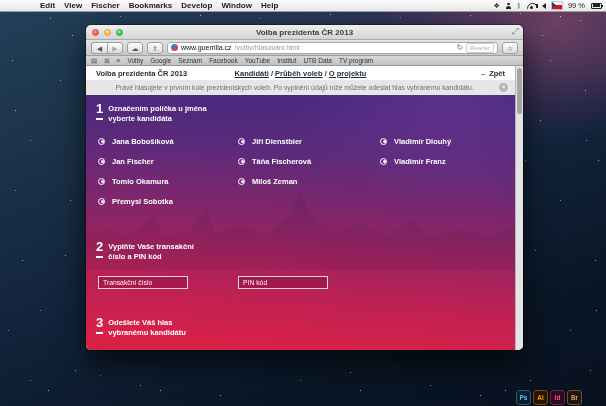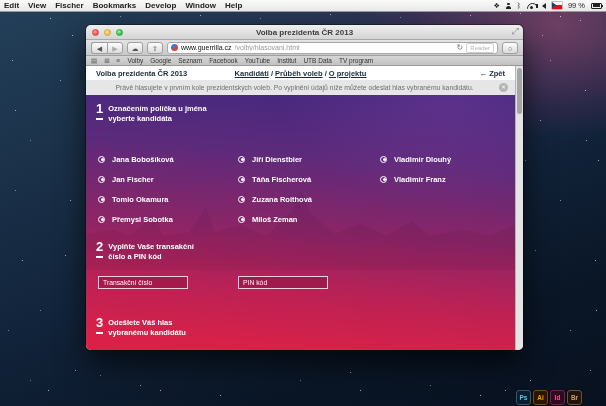--- a/index.html
+++ b/index.html
@@ -22,21 +22,21 @@
       100px 375px #8fa2b2, 200px 15px #cfd8e0, 260px 18px #9fb2c2, 330px 14px #cfd8e0, 400px 17px #93a6b6,
       470px 15px #cfd8e0, 520px 13px #b9c6d2, 560px 16px #e8eef3, 50px 18px #cfd8e0, 120px 16px #9fb2c2,
       580px 20px #cfd8e0, 30px 380px #93a6b6, 160px 390px #cfd8e0, 590px 370px #b9c6d2, 505px 390px #cfd8e0,
       15px 190px #9fb2c2, 65px 255px #cfd8e0, 586px 140px #b9c6d2, 15px 110px #cfd8e0, 72px 35px #e8eef3,
       542px 35px #cfd8e0, 525px 160px #9fb2c2, 596px 310px #cfd8e0, 152px 47px #ffffff, 350px 372px #cfd8e0; }
 
   
   .menubar { position:absolute; top:0; left:0; right:0; height:12px;
     background:linear-gradient(#fbfbfb,#e8e8e8); border-bottom:1px solid #9a9a9a;
     display:flex; align-items:center; font-size:8px; color:#1c1c1c; padding:0 4px; z-index:30; }
-  .menubar .menus { display:flex; gap:9px; font-weight:bold; }
+  .menubar .menus { display:flex; gap:9px; font-weight:bold;margin-left:36px; }
   .menubar .spacer { flex:1; }
   .menubar .status { display:flex; align-items:center; gap:6px; color:#222; }
   .mi { font-size:7px; line-height:1; color:#222; }
   .wifi { width:9px; height:6px; position:relative; overflow:hidden; }
   .wifi::before { content:""; position:absolute; left:0; top:0; width:9px; height:9px; border-radius:50%;
     border:1.5px solid #222; }
   .wifi::after { content:""; position:absolute; left:3px; top:3px; width:3px; height:3px; border-radius:50%; background:#222; }
   .speaker { width:0; height:0; border-top:3px solid transparent; border-bottom:3px solid transparent; border-right:4px solid #222; position:relative; }
   .speaker::before { content:""; position:absolute; left:-6px; top:-2px; width:2px; height:4px; background:#222; }
   .person { width:5px; height:6px; position:relative; }
@@ -109,21 +109,21 @@
   .skyline { position:absolute; left:0; right:0; top:85px; height:90px; background:rgba(10,0,20,.06);
     clip-path:polygon(0 60%,6% 55%,10% 62%,16% 40%,18% 62%,24% 58%,28% 30%,30% 58%,36% 50%,42% 62%,48% 35%,50% 10%,52% 35%,58% 60%,64% 48%,70% 62%,76% 45%,80% 62%,88% 55%,94% 62%,100% 50%,100% 100%,0 100%); }
 
   .step { position:absolute; display:flex; gap:5px; }
   .step .num { font-size:13px; font-weight:bold; line-height:12px; border-bottom:2px solid #fff; padding-bottom:2px; height:17px; }
   .step .lines { font-size:7.5px; font-weight:bold; line-height:9.5px; padding-top:1px; }
   .step1 { left:10px; top:8px; }
   .step2 { left:10px; top:146px; }
   .step3 { left:10px; top:222px; }
 
-  .cols { position:absolute; top:54px; }
+  .cols { position:absolute; top:36px; }
   .col1 { left:12px; } .col2 { left:152px; } .col3 { left:294px; }
   .cand { list-style:none; }
   .cand li { display:flex; align-items:center; gap:7px; height:20px; }
   .radio { width:7px; height:7px; border:1px solid #fff; border-radius:50%; position:relative; flex:none; }
   .radio::after { content:""; position:absolute; left:1.5px; top:1.5px; width:3px; height:3px; border-radius:50%; background:#fff; }
   .cand .name { font-size:7.5px; font-weight:bold; }
 
   .vote-input { position:absolute; top:181px; width:90px; height:13px;
     background:rgba(90,0,40,.22); border:1px solid rgba(255,255,255,.8);
     color:#fff; font-size:6.8px; font-family:"Liberation Sans",sans-serif; padding:0 4px; }
@@ -268,24 +268,20 @@
         <li>
             <span class="radio"></span>
             <span class="name">Jiří Dienstbier</span>
           </li>
         <li>
             <span class="radio"></span>
             <span class="name">Táňa Fischerová</span>
           </li>
         <li>
             <span class="radio"></span>
-            <span class="name">Zuzana Roithová</span>
-          </li>
-        <li>
-            <span class="radio"></span>
             <span class="name">Miloš Zeman</span>
           </li>
       </ul>
       <ul class="cand cols col3">
         <li>
             <span class="radio"></span>
             <span class="name">Vladimír Dlouhý</span>
           </li>
         <li>
             <span class="radio"></span>

